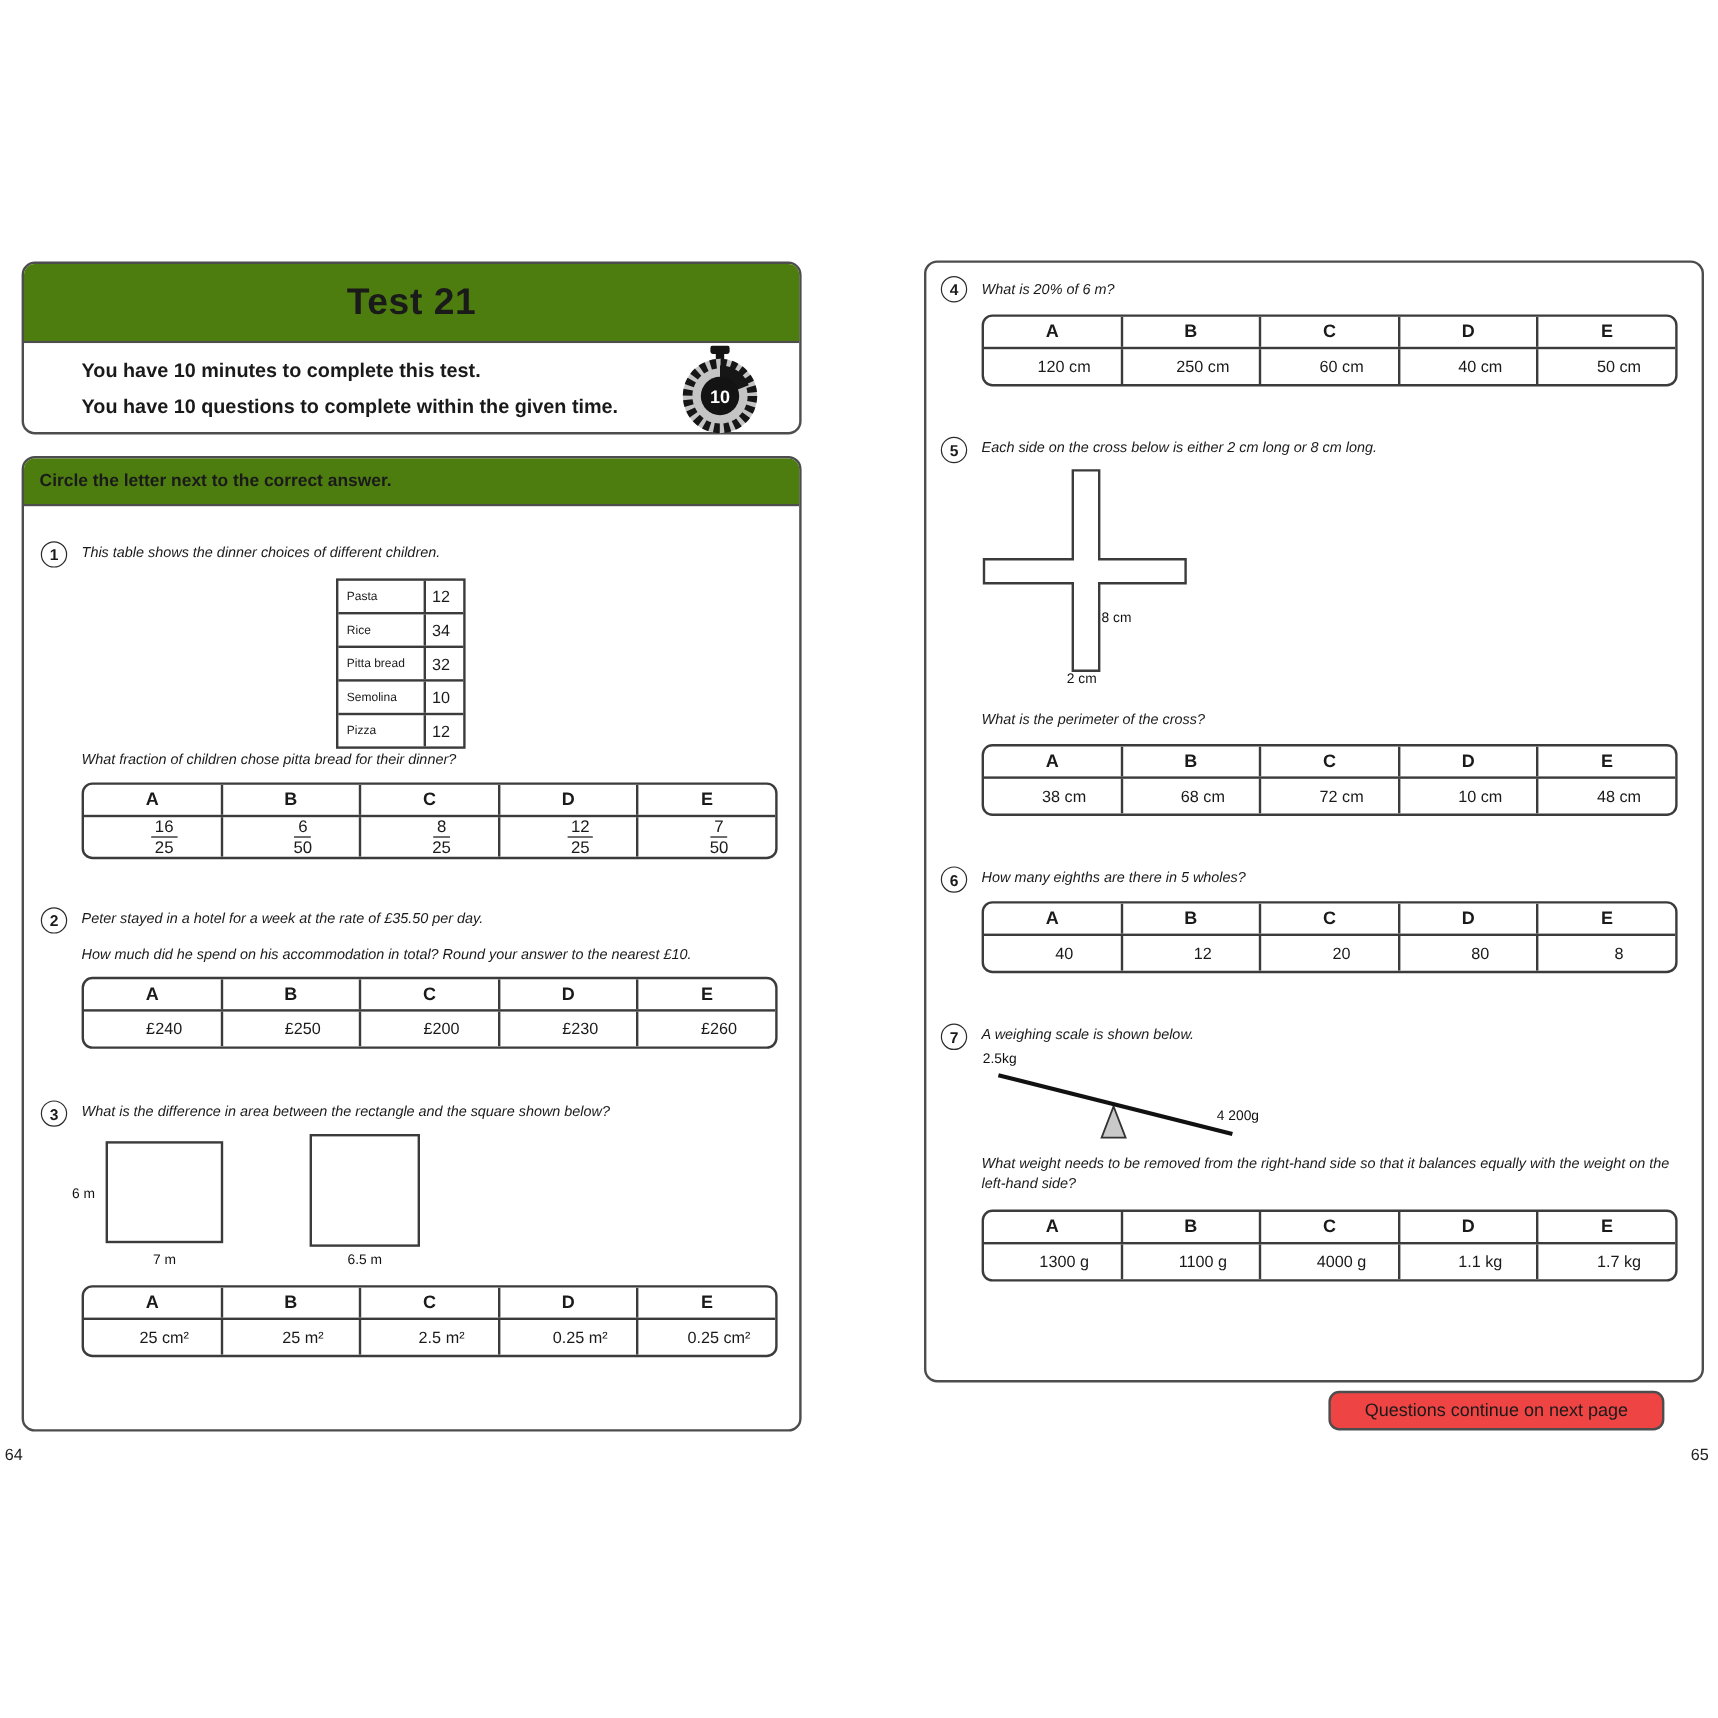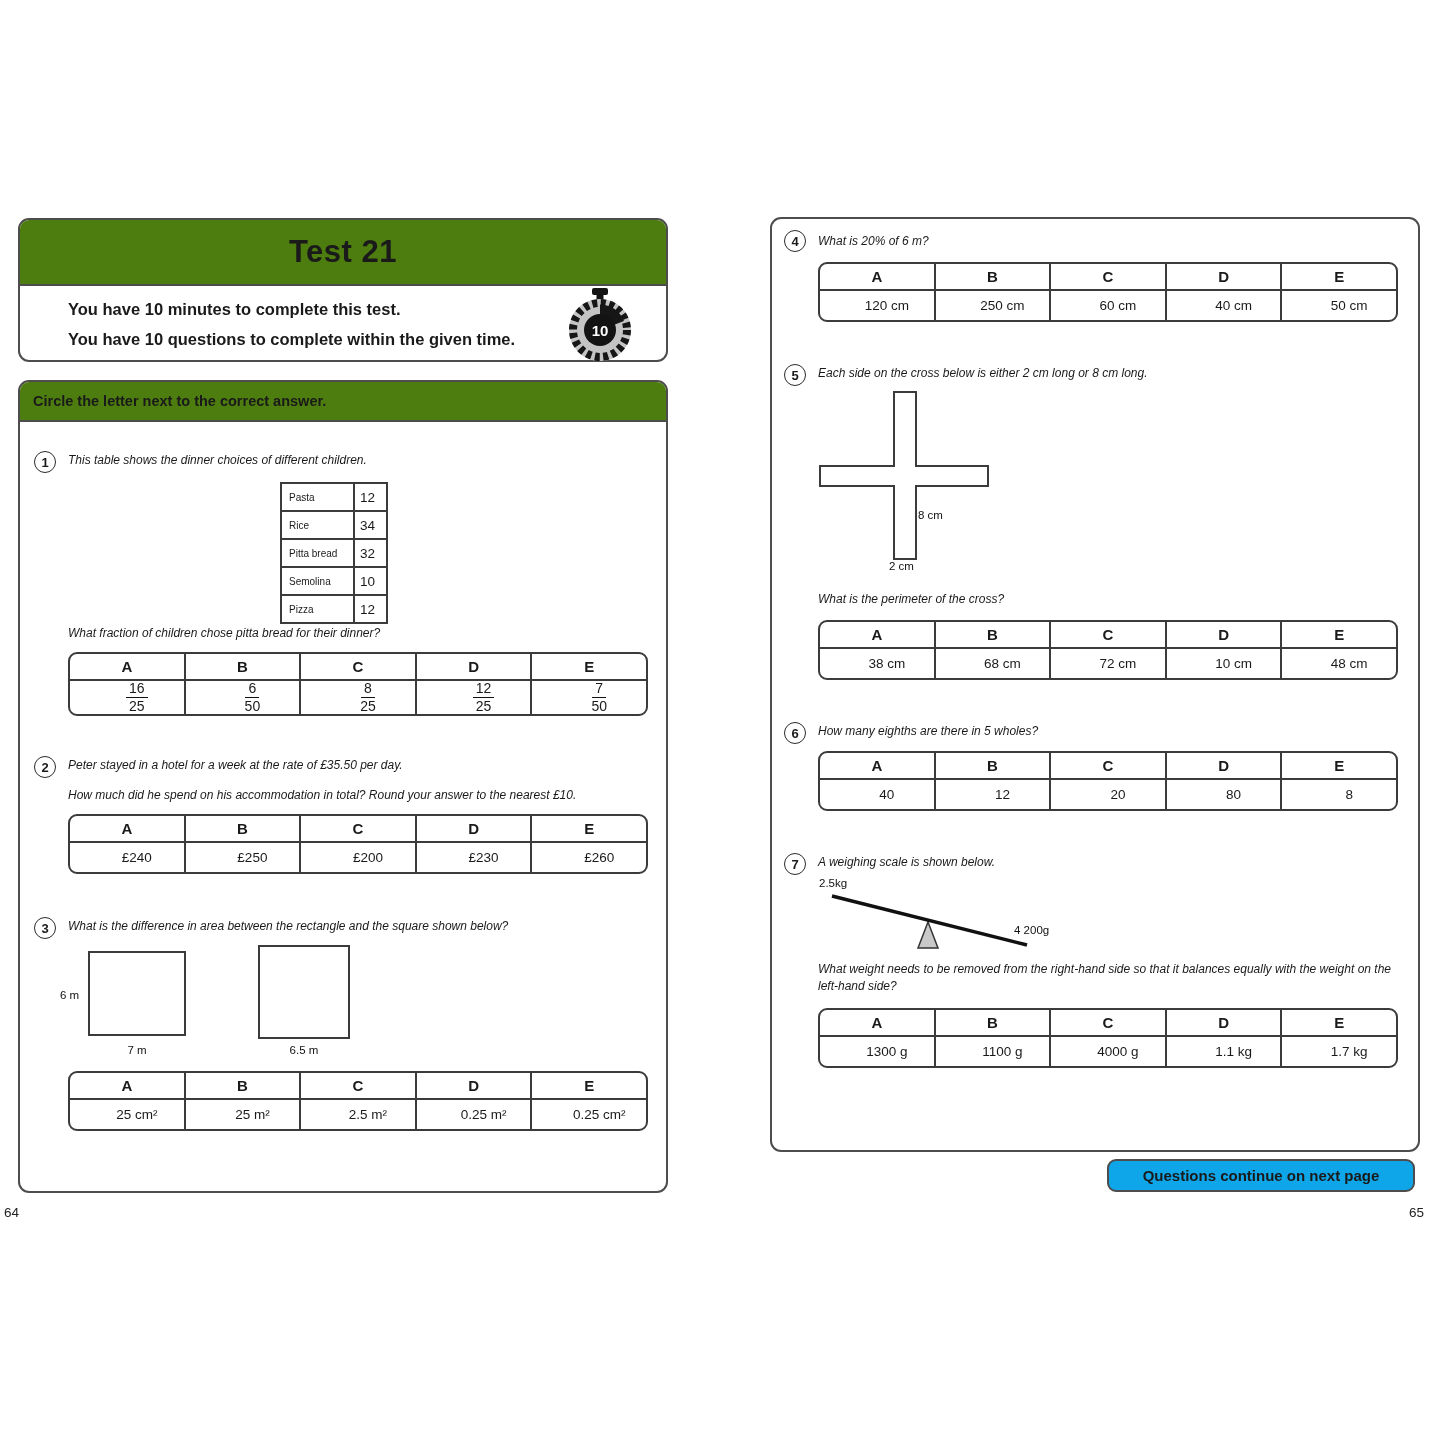--- a/index.html
+++ b/index.html
@@ -26,22 +26,22 @@
   .frac{display:inline-flex;flex-direction:column;align-items:center;font-size:14px;line-height:1.2;}
   .frac-num{border-bottom:1.3px solid #111;padding:0 3px;}
   .dtable{position:absolute;left:280px;top:482px;border:2px solid #3b3b3b;background:#fff;box-sizing:border-box;}
   .dtable-row{display:flex;border-bottom:2px solid #3b3b3b;}
   .dtable-row:last-child{border-bottom:none;}
   .dtable-label{width:71px;height:26px;display:flex;align-items:center;padding-left:7px;font-size:10px;box-sizing:border-box;}
   .dtable-value{width:33px;height:26px;display:flex;align-items:center;padding-left:5px;border-left:2px solid #3b3b3b;font-size:13.5px;box-sizing:border-box;}
   .shape{position:absolute;border:2px solid #3b3b3b;background:#fff;box-sizing:border-box;}
   .dim-label{position:absolute;font-size:11.5px;color:#111;white-space:nowrap;}
   .dim-center{text-align:center;}
-  .badge{position:absolute;left:1107px;top:1159px;width:308px;height:33px;background:#0ea5e9;border:2px solid #4d4d4d;
-    border-radius:9px;display:flex;align-items:center;justify-content:center;font-weight:bold;font-size:15px;box-sizing:border-box;}
+  .badge{position:absolute;left:1107px;top:1159px;width:280px;height:33px;background:#ef4444;border:2px solid #4d4d4d;
+    border-radius:9px;display:flex;align-items:center;justify-content:center;font-weight:normal;font-size:15px;box-sizing:border-box;}
   .pagenum{position:absolute;font-size:13.5px;color:#222;}
   svg{display:block;}
 </style>
 </head>
 <body>
 
 <div class="canvas">
 
   <div class="page-box" style="left:18px;top:218px;width:650px;height:144px;">
     <div class="band title-band">

